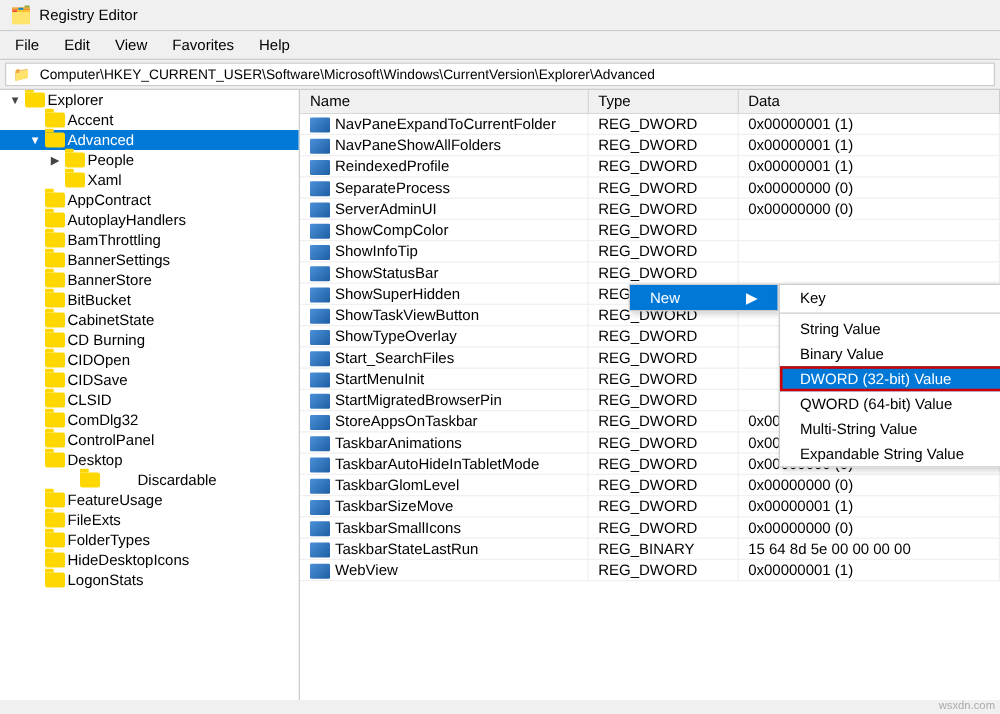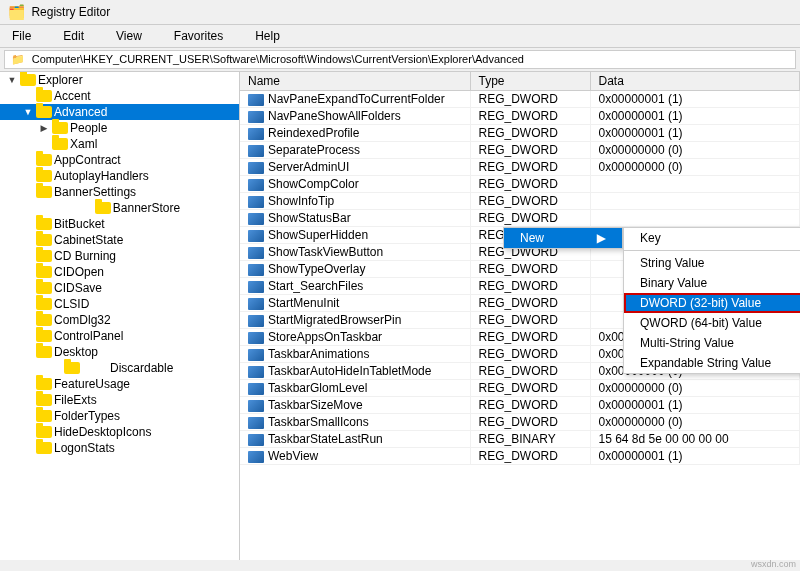--- a/index.html
+++ b/index.html
@@ -14,21 +14,21 @@
       gap: 6px;
       border-bottom: 1px solid #ccc;
     }
     .title-bar-text { font-size: 12px; font-weight: normal; }
     
     
     .menu-bar {
       background: #f0f0f0;
       padding: 2px 4px;
       display: flex;
-      gap: 16px;
+      gap: 4px;
       border-bottom: 1px solid #ccc;
     }
     .menu-item {
       padding: 2px 8px;
       cursor: default;
       font-size: 12px;
     }
     
     
     .address-bar {
@@ -284,23 +284,30 @@
           <span class="tree-icon">
             <div class="folder-icon" style="background: rgb(255, 215, 0);"></div>
           </span>
           <span class="tree-label">AutoplayHandlers</span>
         </div>
         <div class="tree-item" style="padding-left: 20px;">
           <span class="tree-toggle" style="font-size: 9px; color: rgb(68, 68, 68);"></span>
           <span class="tree-icon">
             <div class="folder-icon" style="background: rgb(255, 215, 0);"></div>
           </span>
+          <span class="tree-label">BamThrottling</span>
+        </div>
+        <div class="tree-item" style="padding-left: 20px;">
+          <span class="tree-toggle" style="font-size: 9px; color: rgb(68, 68, 68);"></span>
+          <span class="tree-icon">
+            <div class="folder-icon" style="background: rgb(255, 215, 0);"></div>
+          </span>
           <span class="tree-label">BannerSettings</span>
         </div>
-        <div class="tree-item" style="padding-left: 20px; justify-content: center;">
+        <div class="tree-item" style="padding-left: 20px;">
           <span class="tree-toggle" style="font-size: 9px; color: rgb(68, 68, 68);"></span>
           <span class="tree-icon">
             <div class="folder-icon" style="background: rgb(255, 215, 0);"></div>
           </span>
           <span class="tree-label">BannerStore</span>
         </div>
         <div class="tree-item" style="padding-left: 20px;">
           <span class="tree-toggle" style="font-size: 9px; color: rgb(68, 68, 68);"></span>
           <span class="tree-icon">
             <div class="folder-icon" style="background: rgb(255, 215, 0);"></div>

